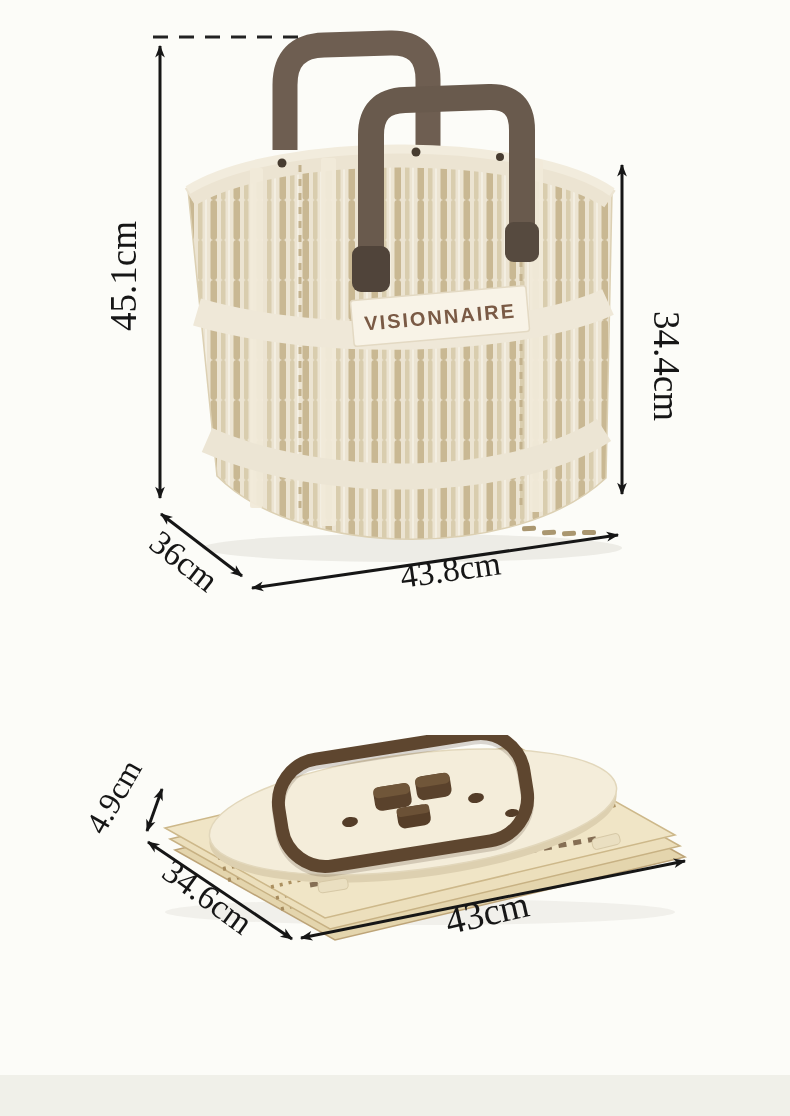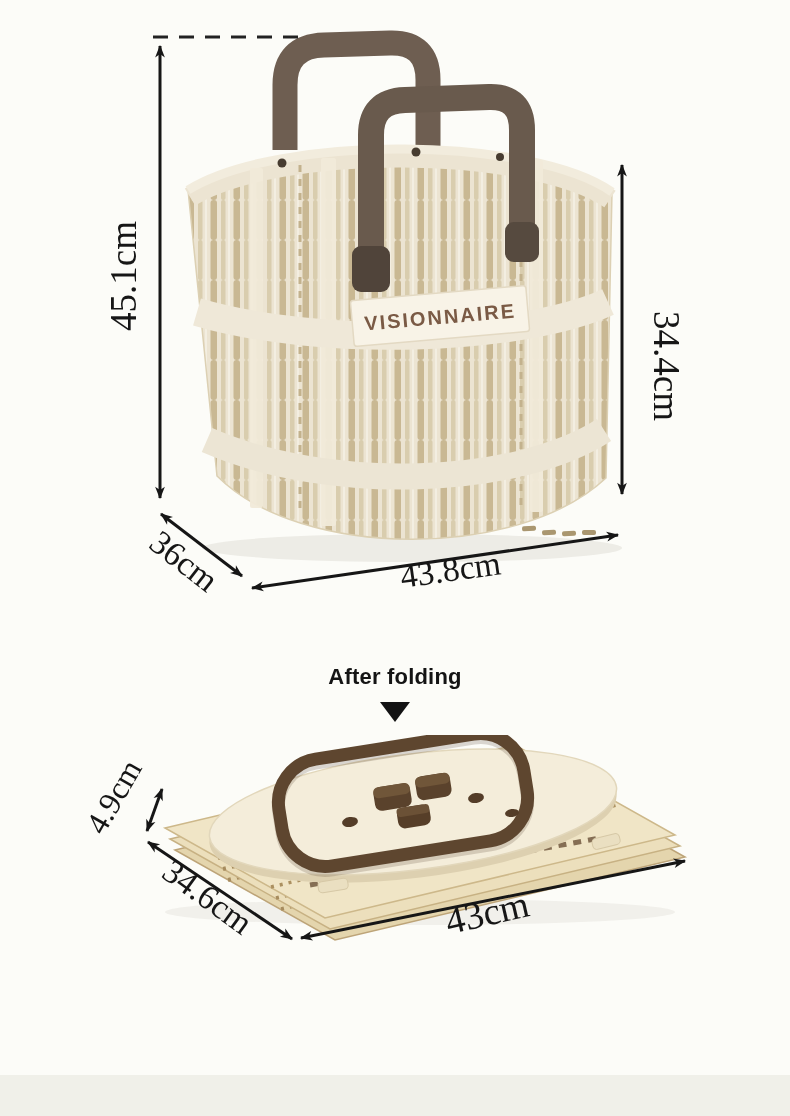--- a/index.html
+++ b/index.html
@@ -113,24 +113,20 @@
       <text class="dim-text" font-size="37" text-anchor="middle" transform="rotate(90 654 366)" x="654" y="366">34.4cm</text>
 
       <line class="dim-line" x1="161" y1="514" x2="242" y2="576" marker-start="url(#ah1)" marker-end="url(#ah1)"></line>
       <text class="dim-text" font-size="34" text-anchor="middle" transform="rotate(38 177 570)" x="177" y="570">36cm</text>
 
       <line class="dim-line" x1="252" y1="588" x2="618" y2="535" marker-start="url(#ah1)" marker-end="url(#ah1)"></line>
       <text class="dim-text" font-size="34" text-anchor="middle" transform="rotate(-8 452 581)" x="452" y="581">43.8cm</text>
     </g>
   </svg>
 
-  <div class="divider">
-    <div class="divider-label">After folding</div>
-    <div class="down-triangle"></div>
-  </div>
 
   <svg class="fig fig2" width="790" height="228" viewBox="0 735 790 228">
     <defs>
       <marker id="ah2" viewBox="0 0 12 10" markerWidth="13" markerHeight="11" refX="11" refY="5" orient="auto-start-reverse" markerUnits="userSpaceOnUse">
         <path d="M0.5,0.5 L12,5 L0.5,9.5 L3.6,5 Z" fill="#161616"></path>
       </marker>
     </defs>
 
     <ellipse cx="420" cy="912" rx="255" ry="13" fill="rgba(60,50,30,0.06)"></ellipse>
 

